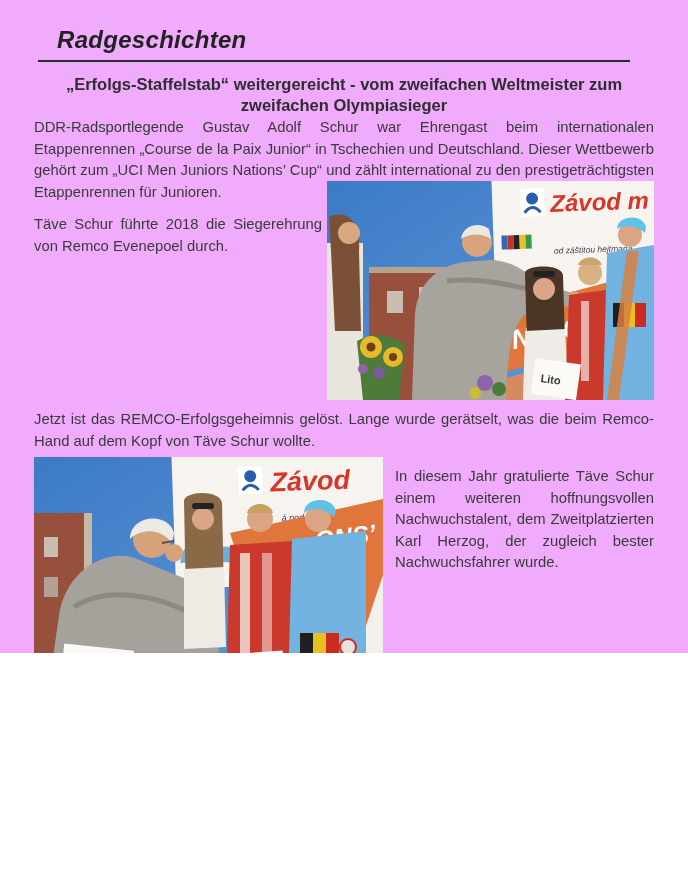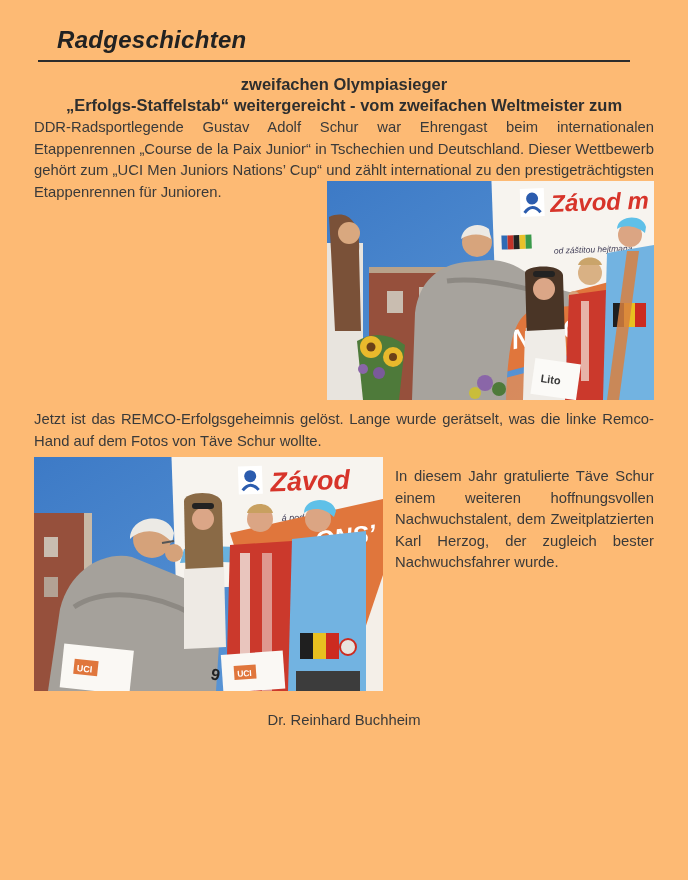--- a/index.html
+++ b/index.html
@@ -1,17 +1,17 @@
 <!DOCTYPE html>
 <html lang="de"><head>
 <meta charset="utf-8">
 <style>
   html,body{margin:0;padding:0;background:#ffffff;}
   .page{
-    position:relative;width:688px;height:880px;overflow:hidden;background:#fdba74;
+    position:relative;width:688px;height:653px;overflow:hidden;background:#f0abfc;
     font-family:"Liberation Sans","DejaVu Sans",sans-serif;color:#3a3a3a;
   }
   .content{padding:0 34px;}
   .brand{
     font-size:24px;font-weight:bold;font-style:italic;color:#222;
     margin:27px 0 0 23px;line-height:26px;letter-spacing:.3px;
   }
   .rule{width:592px;border-top:2px solid #2c2c2c;margin:7px 0 0 4px;}
   .headline{margin:12px 0 0 0;text-align:center;font-weight:bold;color:#2e2e2e;
     font-size:16.5px;line-height:21px;}
@@ -37,28 +37,29 @@
 </head>
 <body>
 
 <div class="page">
   <div class="content">
 
     <div class="brand">Radgeschichten</div>
     <div class="rule"></div>
 
     <div class="headline">
+      <div class="hl-line">„Erfolgs-Staffelstab“ weitergereicht - vom zweifachen Weltmeister zum</div>
       <div class="hl-line">zweifachen Olympiasieger</div>
-      <div class="hl-line">„Erfolgs-Staffelstab“ weitergereicht - vom zweifachen Weltmeister zum</div>
     </div>
 
     <p class="p-intro">DDR-Radsportlegende Gustav Adolf Schur war Ehrengast beim internationalen Etappenrennen „Course de la Paix Junior“ in Tschechien und Deutschland. Dieser Wettbewerb gehört zum „UCI Men Juniors Nations’ Cup“ und zählt international zu den prestigeträchtigsten Etappenrennen für Junioren.</p>
 
     <div class="row1">
       <div class="col-left">
+        <div class="para">Täve Schur führte 2018 die Siegerehrung von Remco Evenepoel durch.</div>
       </div>
 
       <div class="photo1-box">
         <svg viewBox="0 0 327 219" width="327" height="219">
           <defs>
             <linearGradient id="sky1" x1="0" y1="0" x2="1" y2="1">
               <stop offset="0" stop-color="#3d7ac6"></stop>
                 <stop offset="1" stop-color="#5f9bd9"></stop>
             </linearGradient>
           </defs>
@@ -149,21 +150,21 @@
           </g>
           <g transform="rotate(8 228 196)">
             <rect x="206" y="180" width="46" height="36" fill="#fbfaf7"></rect>
             <text x="214" y="203" font-size="11" font-weight="bold" fill="#3a3a3a">Lito</text>
           </g>
         </svg>
       </div>
     </div>
 
     <div class="p-geheimnis">
-      <div class="para">Jetzt ist das REMCO-Erfolgsgeheimnis gelöst. Lange wurde gerätselt, was die linke Remco-Hand auf dem Fotos von Täve Schur wollte.</div>
+      <div class="para">Jetzt ist das REMCO-Erfolgsgeheimnis gelöst. Lange wurde gerätselt, was die beim Remco-Hand auf dem Kopf von Täve Schur wollte.</div>
     </div>
 
     <div class="row2">
       <div class="photo2-box">
         <svg viewBox="0 0 349 234" width="349" height="234">
           <defs>
             <linearGradient id="sky2" x1="0" y1="0" x2="1" y2="1">
               <stop offset="0" stop-color="#3d7ac6"></stop>
                 <stop offset="1" stop-color="#5f9bd9"></stop>
             </linearGradient>

